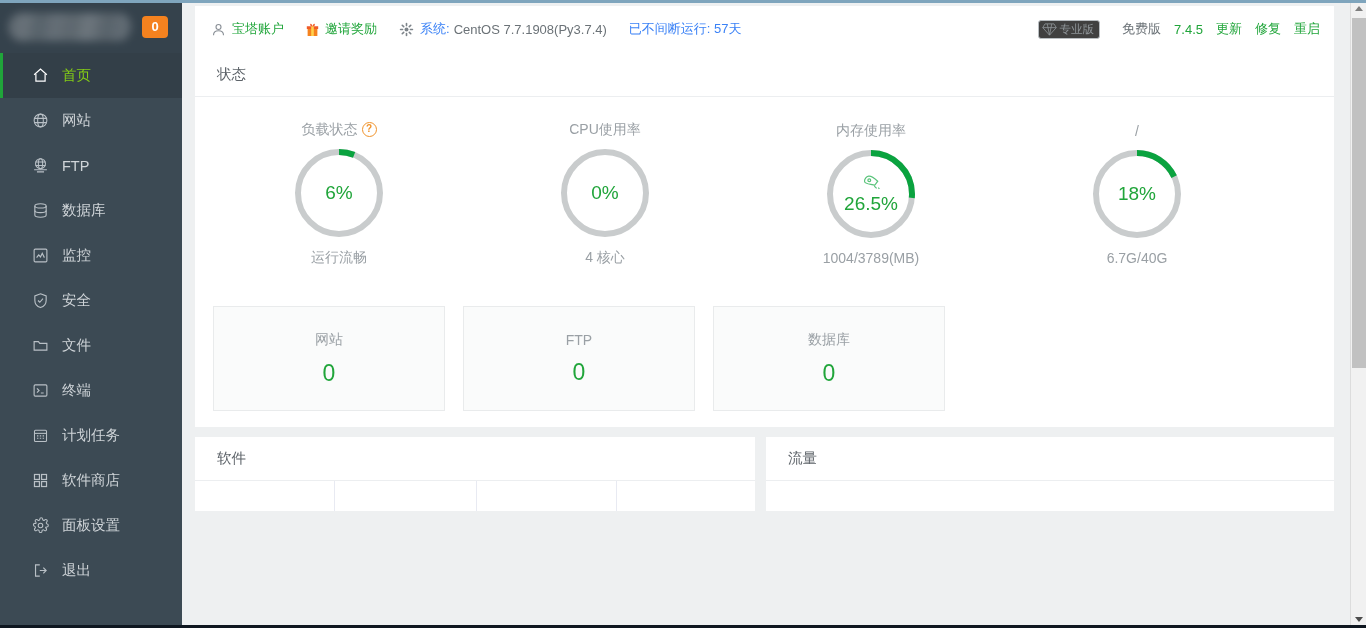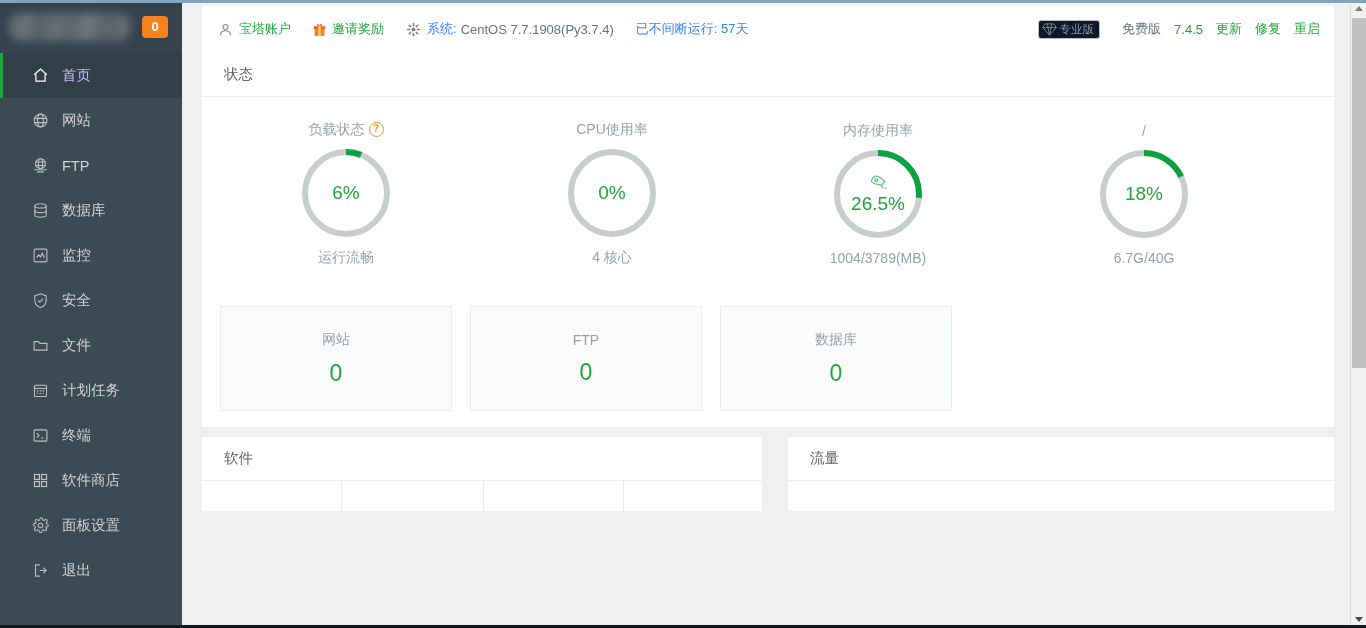--- a/index.html
+++ b/index.html
@@ -52,41 +52,41 @@
     padding-left: 28px;
     color: #cfd4d8;
     font-size: 14.5px;
     border-left: 3px solid transparent;
     cursor: pointer;
     user-select: none;
   }
   .nav-item.active {
     background: #333f48;
     border-left-color: #20a53a;
-    color: #c4b5fd;
+    color: #84cc16;
     align-items: center;
   }
   .nav-item .nav-ico {
     width: 18px; height: 18px;
     margin-right: 13px;
     display: inline-flex; align-items: center; justify-content: center;
     color: #b9c0c6;
     flex: 0 0 18px;
   }
   .nav-item.active .nav-ico { color: #ffffff; }
   .nav-ico svg { display: block; }
 
   
   #main {
     flex: 1 1 auto;
     height: 628px;
     background: #eef0f1;
     overflow: hidden;
     position: relative;
-    padding: 6px 32px 0 20px;
+    padding: 6px 32px 0 13px;
   }
 
   .card { background: #fff; }
 
   
   #topbar {
     height: 46px;
     display: flex; align-items: center;
     padding: 0 14px 0 16px;
     font-size: 13px;
@@ -101,21 +101,21 @@
   .spacer { flex: 1 1 auto; }
   .pro-badge {
     display: inline-flex; align-items: center;
     border: 1px solid #b9bec2;
     border-radius: 3px;
     height: 19px;
     padding: 0 5px 0 3px;
     color: #8e9498;
     font-size: 11.5px;
     margin-right: 9px;
-    background: #0f172a;
+    background: #404040;
     cursor: pointer;
   }
   .pro-badge .dia { margin-right: 3px; display: inline-flex; }
   .tb-right-item { margin-left: 13px; font-size: 13px; cursor: pointer; }
   .tb-free { color: #6b7277; cursor: default; }
   .tb-ver { color: #20a53a; }
   .tb-act { color: #20a53a; text-align: center; }
 
   
   .sec { margin-top: 0; background: #fff; }
@@ -172,21 +172,21 @@
     border: 1px solid #e9ebec;
     background: #fafbfb;
     display: flex; flex-direction: column;
     align-items: center; justify-content: center;
     gap: 11px;
   }
   .ov-label { font-size: 14px; color: #9aa0a5; }
   .ov-num { font-size: 23px; color: #20a53a; }
 
   
-  #bottom-row { display: flex; gap: 26px; margin-top: 10px; }
+  #bottom-row { display: flex; gap: 11px; margin-top: 10px; }
   #soft-card { flex: 0 0 560px; background:#fff; }
   #flow-card { flex: 1 1 auto; background:#fff; }
   .mini-head {
     height: 44px; display:flex; align-items:center;
     padding: 0 22px; font-size: 14.5px; color:#5d6369;
     border-bottom: 1px solid #eceef0;
   }
   .tbl-head { display: flex; height: 30px; }
   .tbl-head .th {
     border-right: 1px solid #e8eaf2;
@@ -305,36 +305,36 @@
         <div class="nav-item">
           <span class="nav-ico">
             <svg width="17" height="17" viewBox="0 0 24 24" fill="none" stroke="currentColor" stroke-width="1.6">
               <path d="M3 6.5h6l2 2.5h10v9.5H3z"></path>
             </svg>
           </span>
           <span>文件</span>
         </div>
         <div class="nav-item">
           <span class="nav-ico">
+            <svg width="17" height="17" viewBox="0 0 24 24" fill="none" stroke="currentColor" stroke-width="1.6">
+              <rect x="3" y="4" width="18" height="16" rx="1.6"></rect>
+              <path d="M7 9l3 3-3 3M12.5 15.5h4"></path>
+            </svg>
+          </span>
+          <span>终端</span>
+        </div>
+        <div class="nav-item">
+          <span class="nav-ico">
             <svg width="17" height="17" viewBox="0 0 24 24" fill="none" stroke="currentColor" stroke-width="1.5">
               <rect x="3.5" y="4.5" width="17" height="16" rx="1.4"></rect>
               <path d="M3.5 9h17"></path>
               <path d="M7 12.5h2M11 12.5h2M15 12.5h2M7 16h2M11 16h2M15 16h2"></path>
             </svg>
           </span>
           <span>计划任务</span>
-        </div>
-        <div class="nav-item">
-          <span class="nav-ico">
-            <svg width="17" height="17" viewBox="0 0 24 24" fill="none" stroke="currentColor" stroke-width="1.6">
-              <rect x="3" y="4" width="18" height="16" rx="1.6"></rect>
-              <path d="M7 9l3 3-3 3M12.5 15.5h4"></path>
-            </svg>
-          </span>
-          <span>终端</span>
         </div>
         <div class="nav-item">
           <span class="nav-ico">
             <svg width="17" height="17" viewBox="0 0 24 24" fill="none" stroke="currentColor" stroke-width="1.7">
               <rect x="3.5" y="3.5" width="7" height="7"></rect>
               <rect x="13.5" y="3.5" width="7" height="7"></rect>
               <rect x="3.5" y="13.5" width="7" height="7"></rect>
               <rect x="13.5" y="13.5" width="7" height="7"></rect>
             </svg>
           </span>

